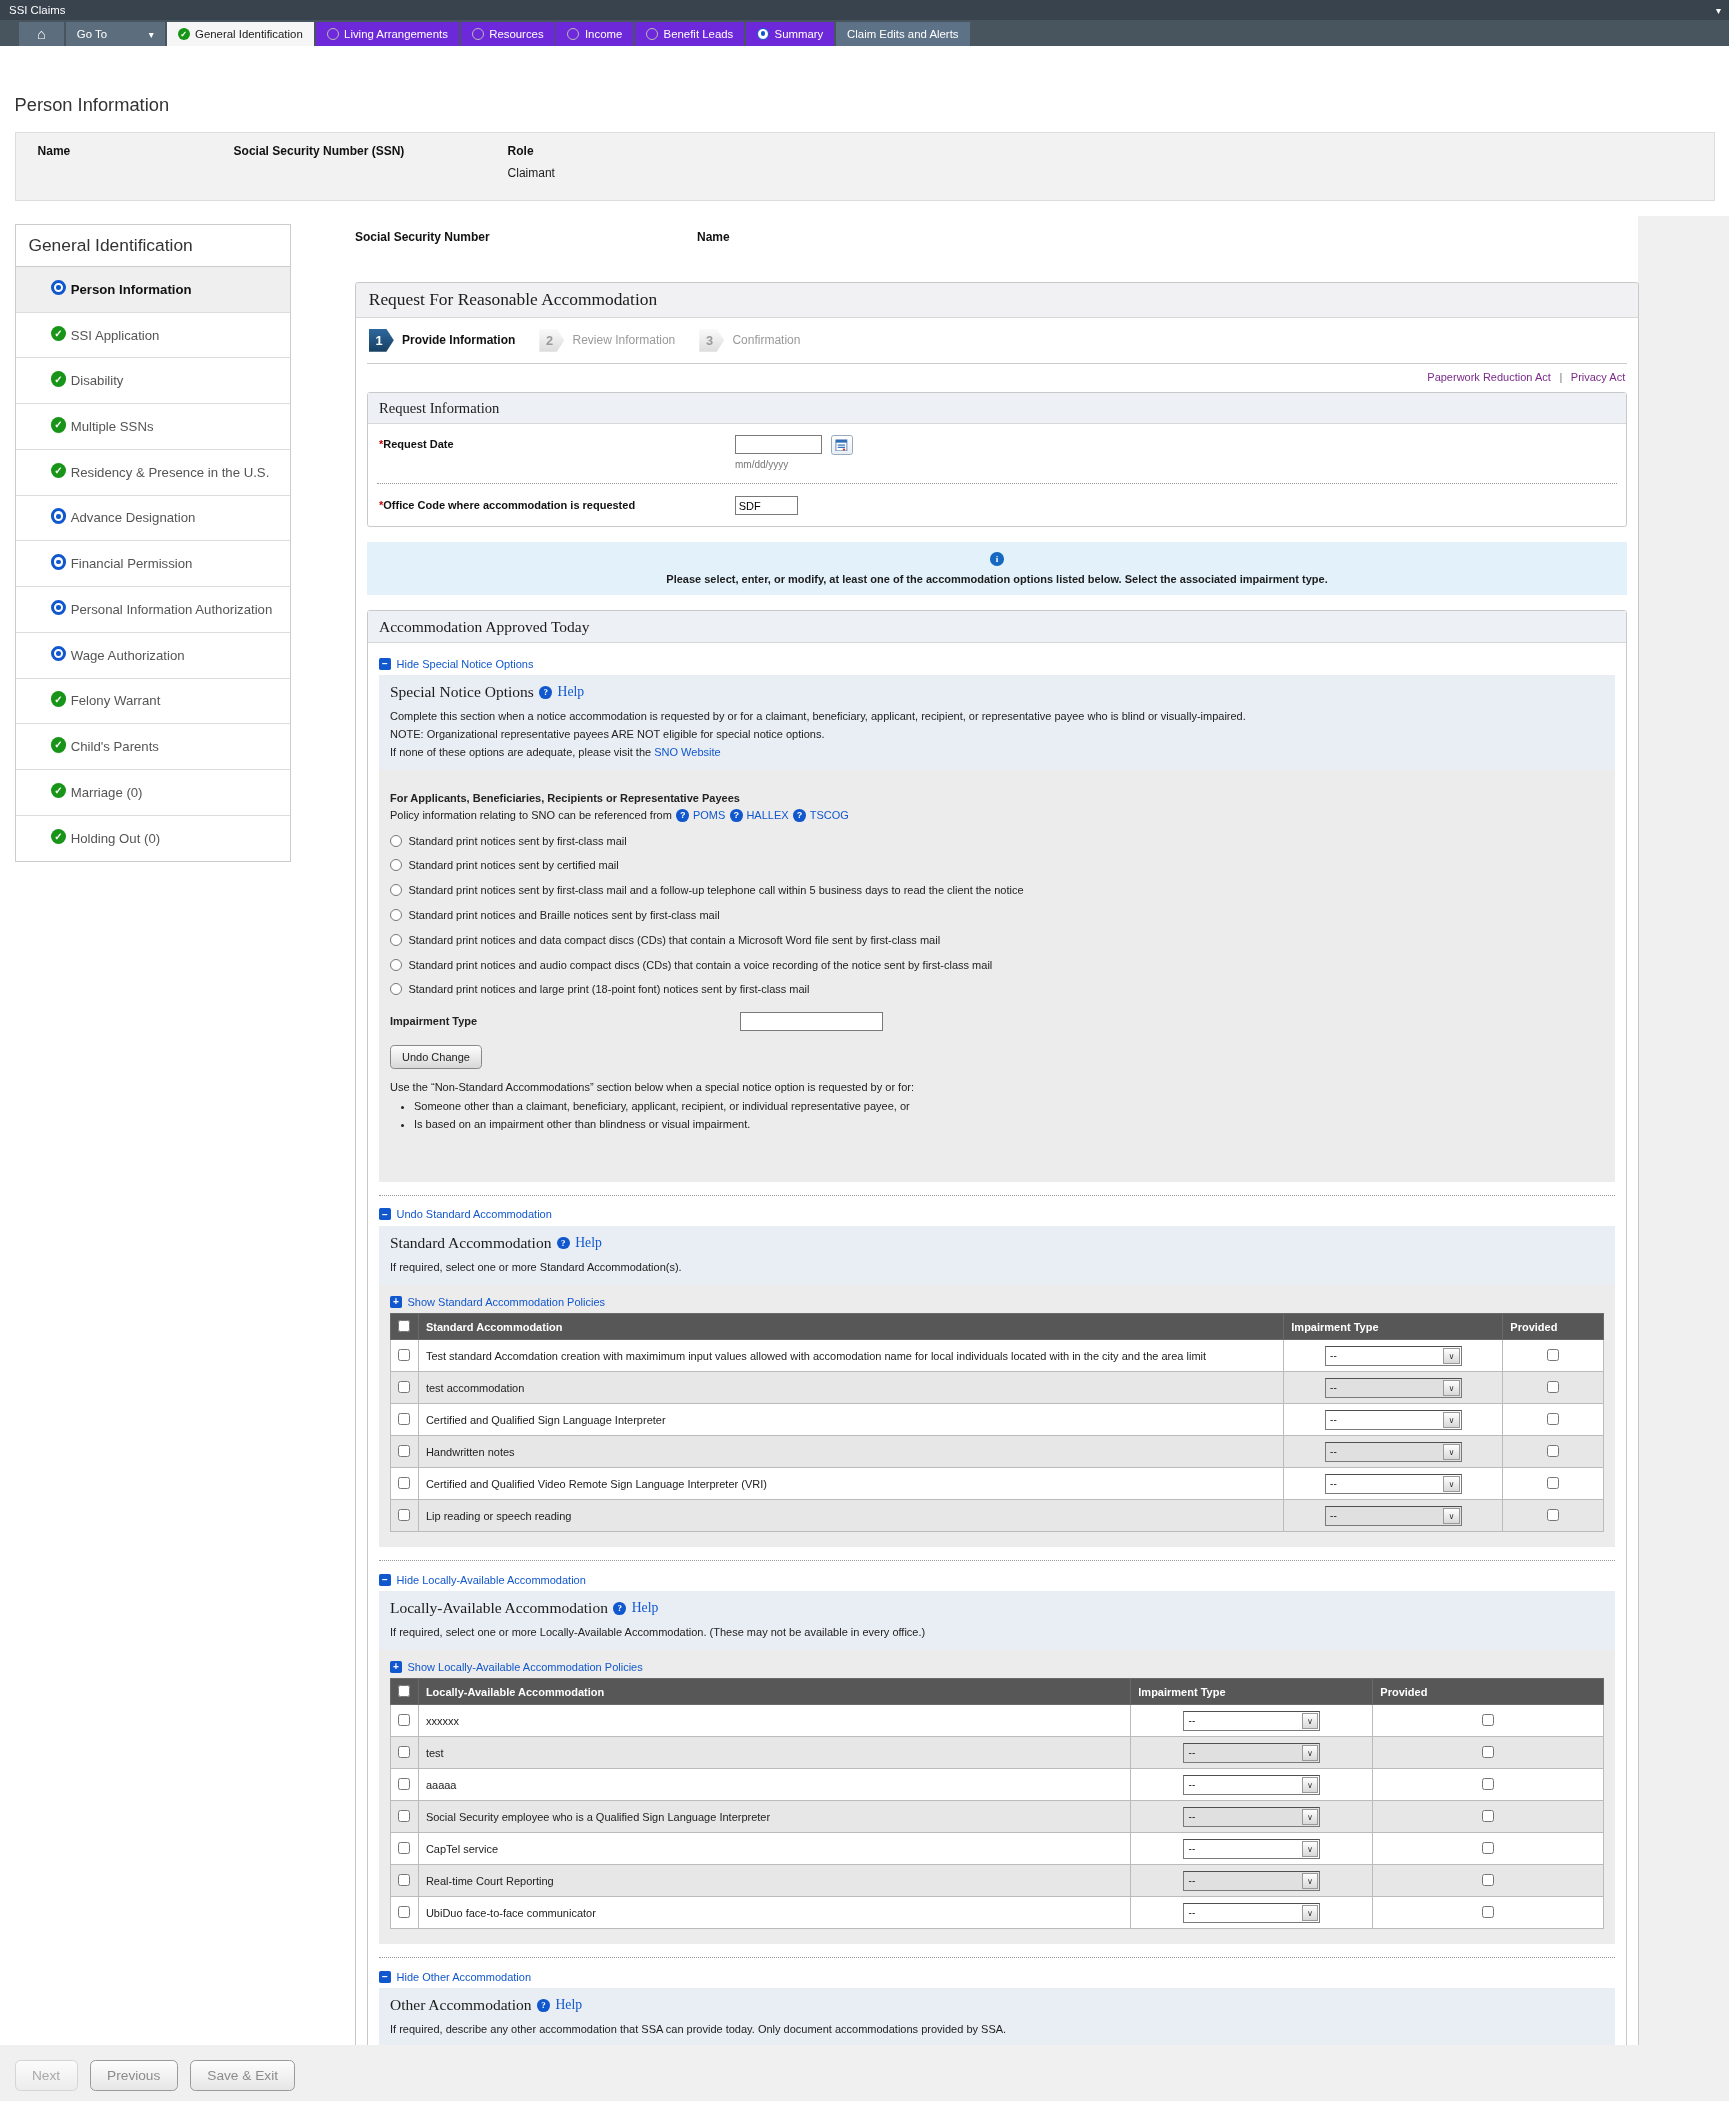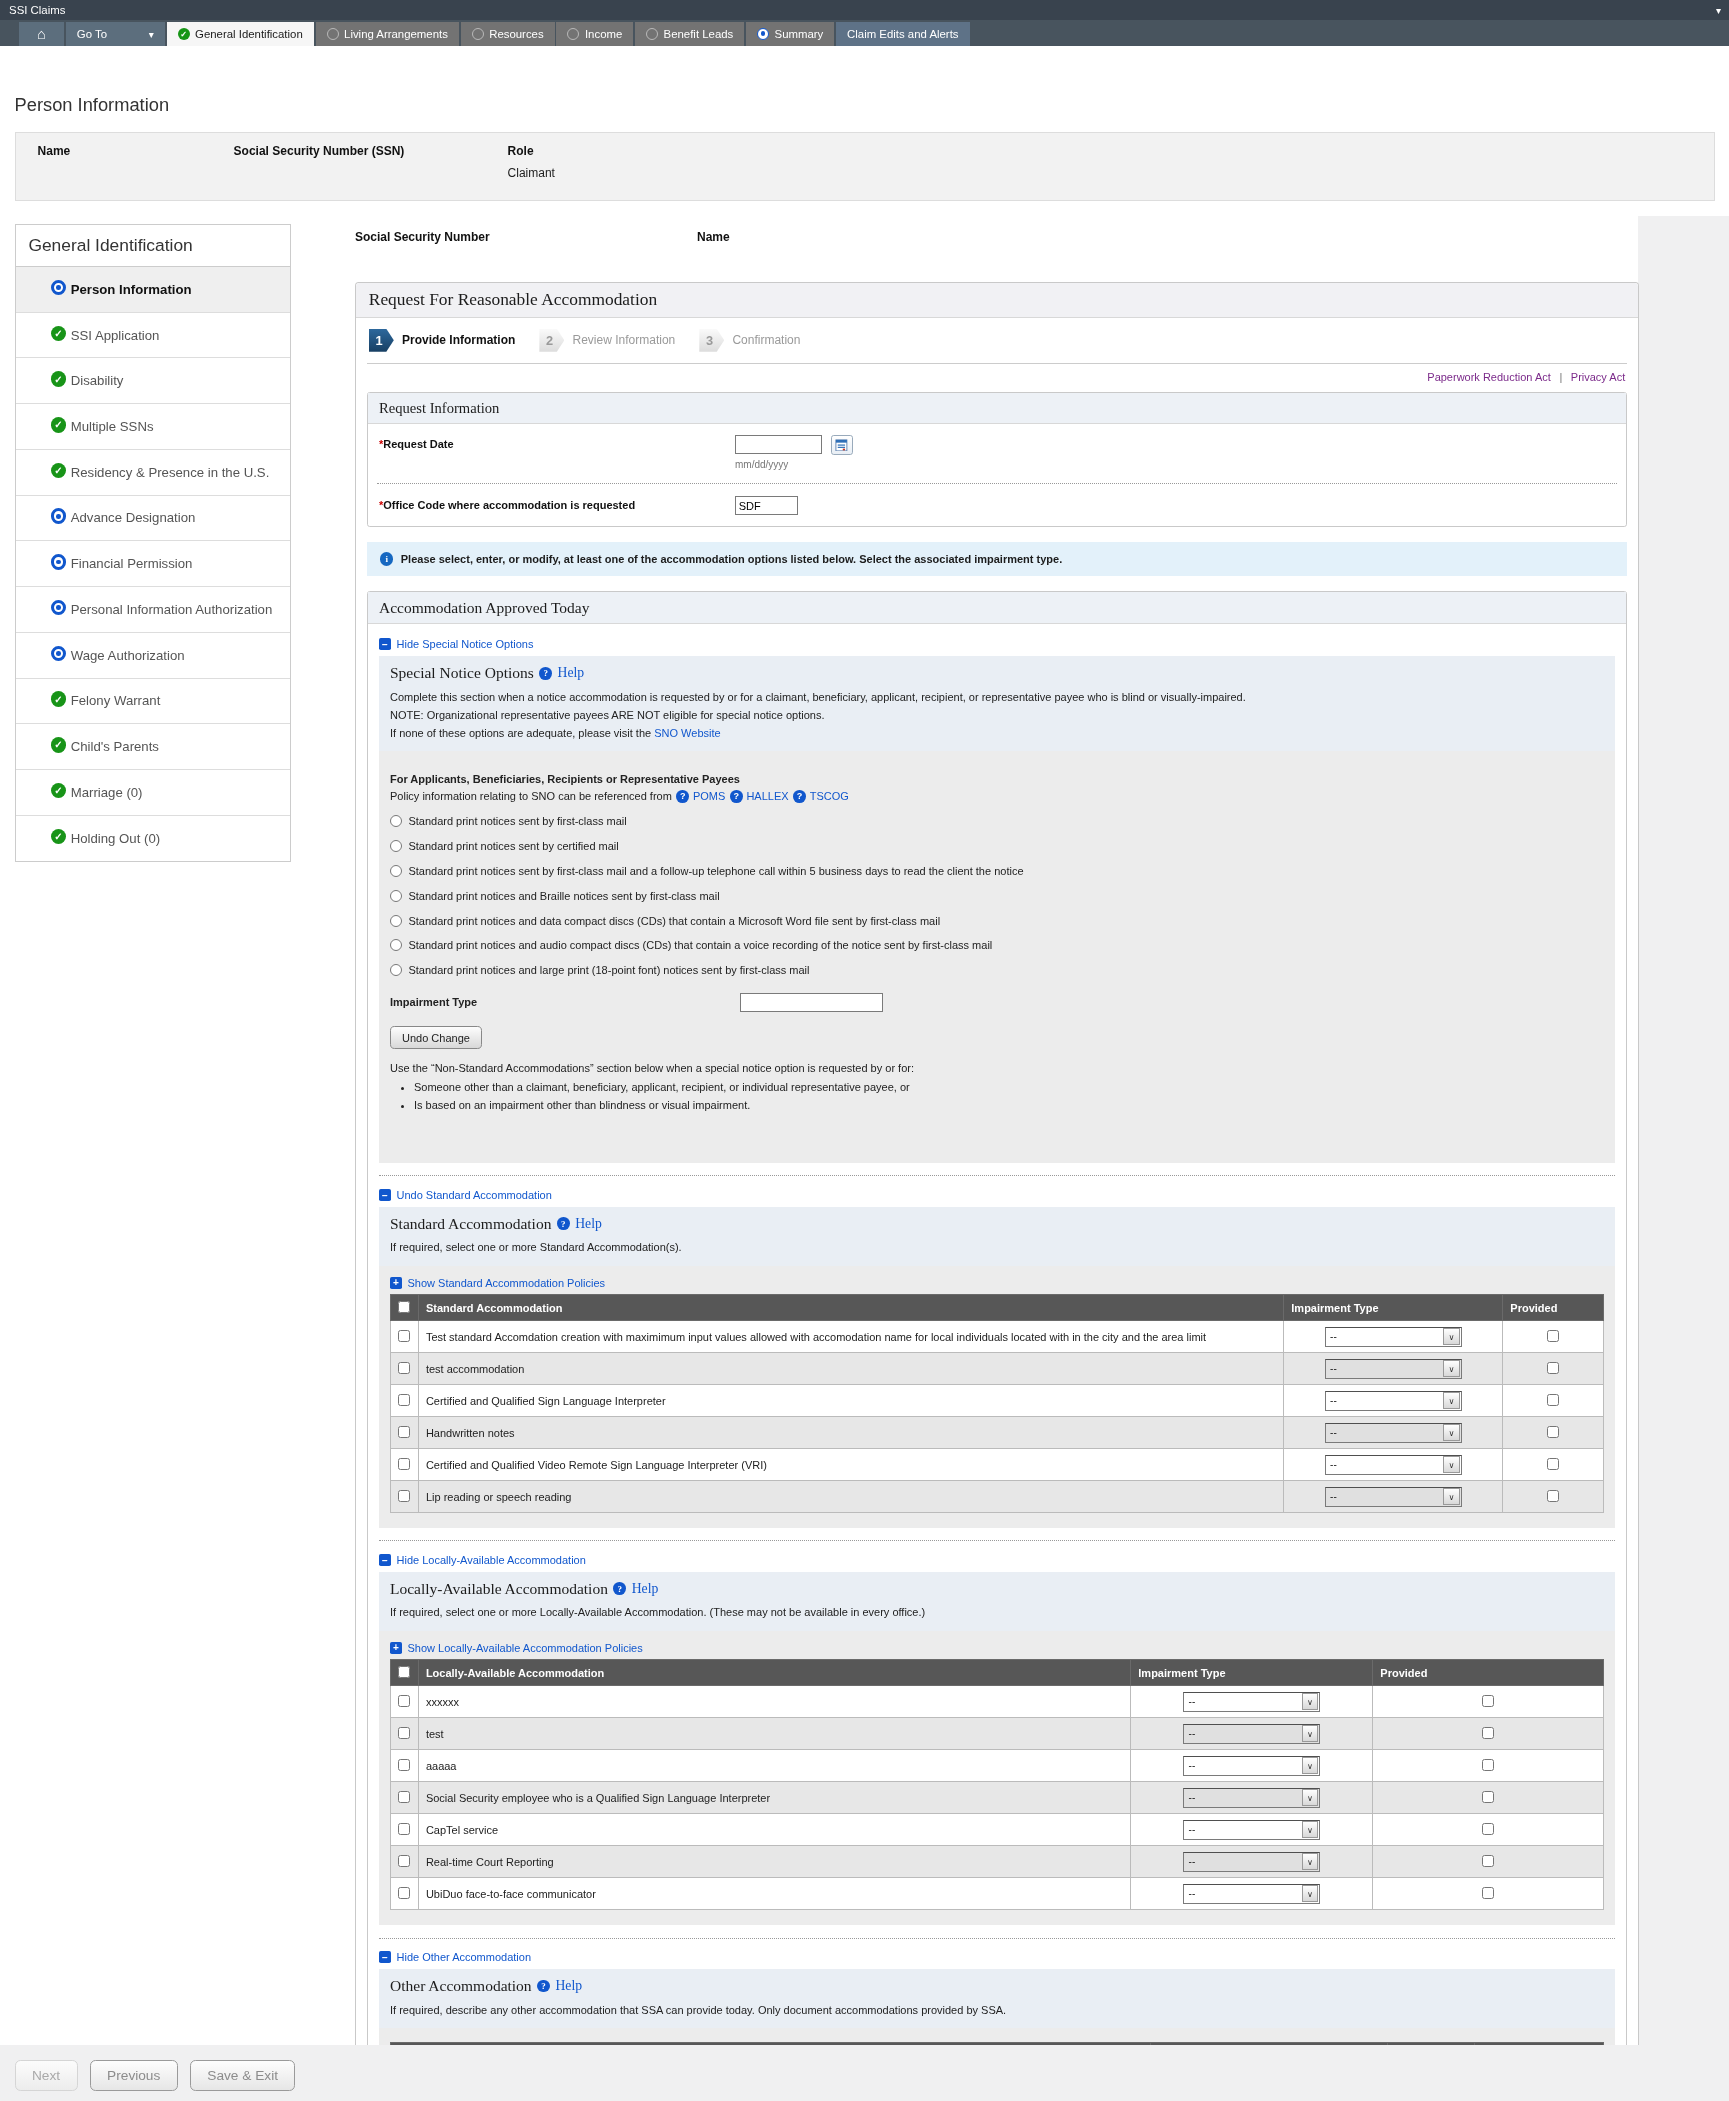--- a/index.html
+++ b/index.html
@@ -9,21 +9,21 @@
   
   .topbar { height: 20px; background: #39434e; color: #fff; display: flex; align-items: center; padding: 0 9.1px; font-size: 11.4px; }
   .topbar .spacer { flex: 1; }
   .caret::before { content: "▾"; font-size: 10px; color: #fff; }
   .navbar { height: 25.6px; background: #48545e; display: flex; align-items: flex-end; padding-left: 19px; }
   .nav-btn, .tab { height: 24px; display: flex; align-items: center; margin-right: 1.8px; padding: 0 11px; font-size: 11.4px; cursor: pointer; }
   .nav-btn { background: #5c6e7d; color: #fff; }
   .nav-btn.home { width: 45px; justify-content: center; }
   .home-ico::before { content: "⌂"; font-size: 14.6px; font-weight: bold; color: #fff; }
   .nav-btn.goto { width: 99px; justify-content: space-between; }
-  .tab { background: #737373; color: #fff; gap: 5.5px; }
+  .tab { background: #6d28d9; color: #fff; gap: 5.5px; }
   .tab.active { background: #f6f6f6; color: #1a1a1a; }
   .tab.alt { background: #5e7287; }
   .tab-icon { width: 12px; height: 12px; border-radius: 50%; flex: none; display: flex; align-items: center; justify-content: center; }
   .tab-icon.check { background: #179517; }
   .tab-icon.check::before { content: "✓"; color: #fff; font-size: 8.2px; font-weight: bold; }
   .tab-icon.circle { border: 1.8px solid #b9b9b9; background: transparent; }
   .tab-icon.bullseye { border: 1.8px solid #1157cd; background: #fff; }
   .tab-icon.bullseye::before { content: ""; width: 4.6px; height: 4.6px; border-radius: 50%; background: #1157cd; }
 
   
@@ -76,21 +76,21 @@
   .form-row { display: flex; align-items: flex-start; padding: 11px 11px; }
   .form-row .flabel { width: 356px; font-weight: bold; font-size: 11px; color: #111; padding-top: 2.7px; }
   .req { color: #c00; font-weight: bold; }
   .txt-input { height: 19px; border: 0.9px solid #7a7a7a; font-size: 11px; padding: 0 2.7px; background: #fff; }
   .date-input { width: 87px; }
   .office-input { width: 63px; }
   .hint { color: #777; font-size: 10px; margin-top: 3.7px; }
   .dotted-sep { border-top: 0.9px dotted #999; margin: 1.8px 9.1px; }
   .cal-btn { width: 22px; height: 20px; margin-left: 5.5px; border: 0.9px solid #9ab; border-radius: 2.7px; background: linear-gradient(#fff, #e8eef5); display: inline-flex; align-items: center; justify-content: center; cursor: pointer; vertical-align: top; }
 
-  .info-bar { margin-top: 14.6px; background: #e3f1fa; padding: 10px 12.8px; display: flex; align-items: center; gap: 7.3px; }
+  .info-bar { margin-top: 14.6px; background: #e3f1fa; padding: 10px 12.8px; display: flex; align-items: center; gap: 7.3px; flex-direction: column; }
   .info-bar .msg { font-weight: bold; font-size: 11px; color: #1c1c1c; }
   .info-ico { width: 13.7px; height: 13.7px; border-radius: 50%; background: #1668c1; color: #fff; font-size: 9.1px; font-weight: bold; font-family: "Liberation Serif", serif; display: flex; align-items: center; justify-content: center; flex: none; }
   .info-ico::before { content: "i"; }
 
   .acc-panel { margin-top: 15.5px; }
   .acc-body { padding: 7.3px 11px 12.8px 11px; }
 
   .toggle-link { display: flex; align-items: center; gap: 5.5px; margin: 7.3px 0 5.5px 0; text-align: center; }
   .toggle-link a { color: #1157cd; font-size: 11px; text-decoration: none; cursor: pointer; }
   .sq-ico { width: 12px; height: 12px; border-radius: 1.8px; background: #1157cd; color: #fff; display: flex; align-items: center; justify-content: center; font-size: 10px; font-weight: bold; flex: none; cursor: pointer; }

